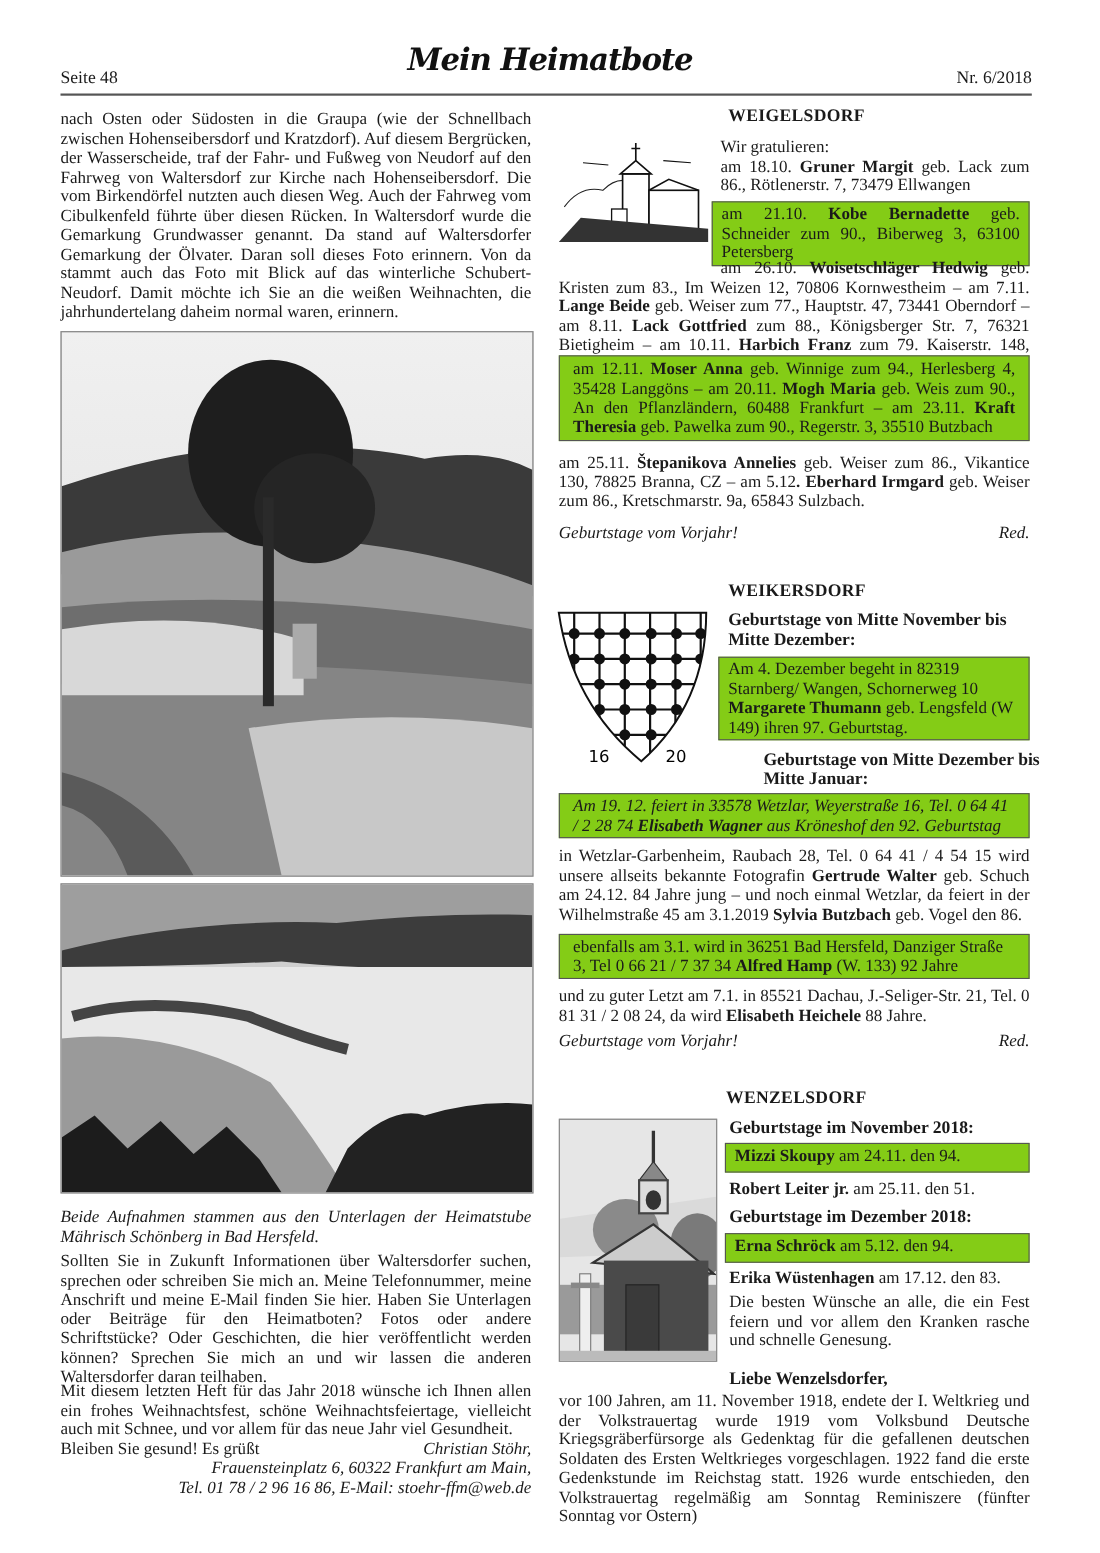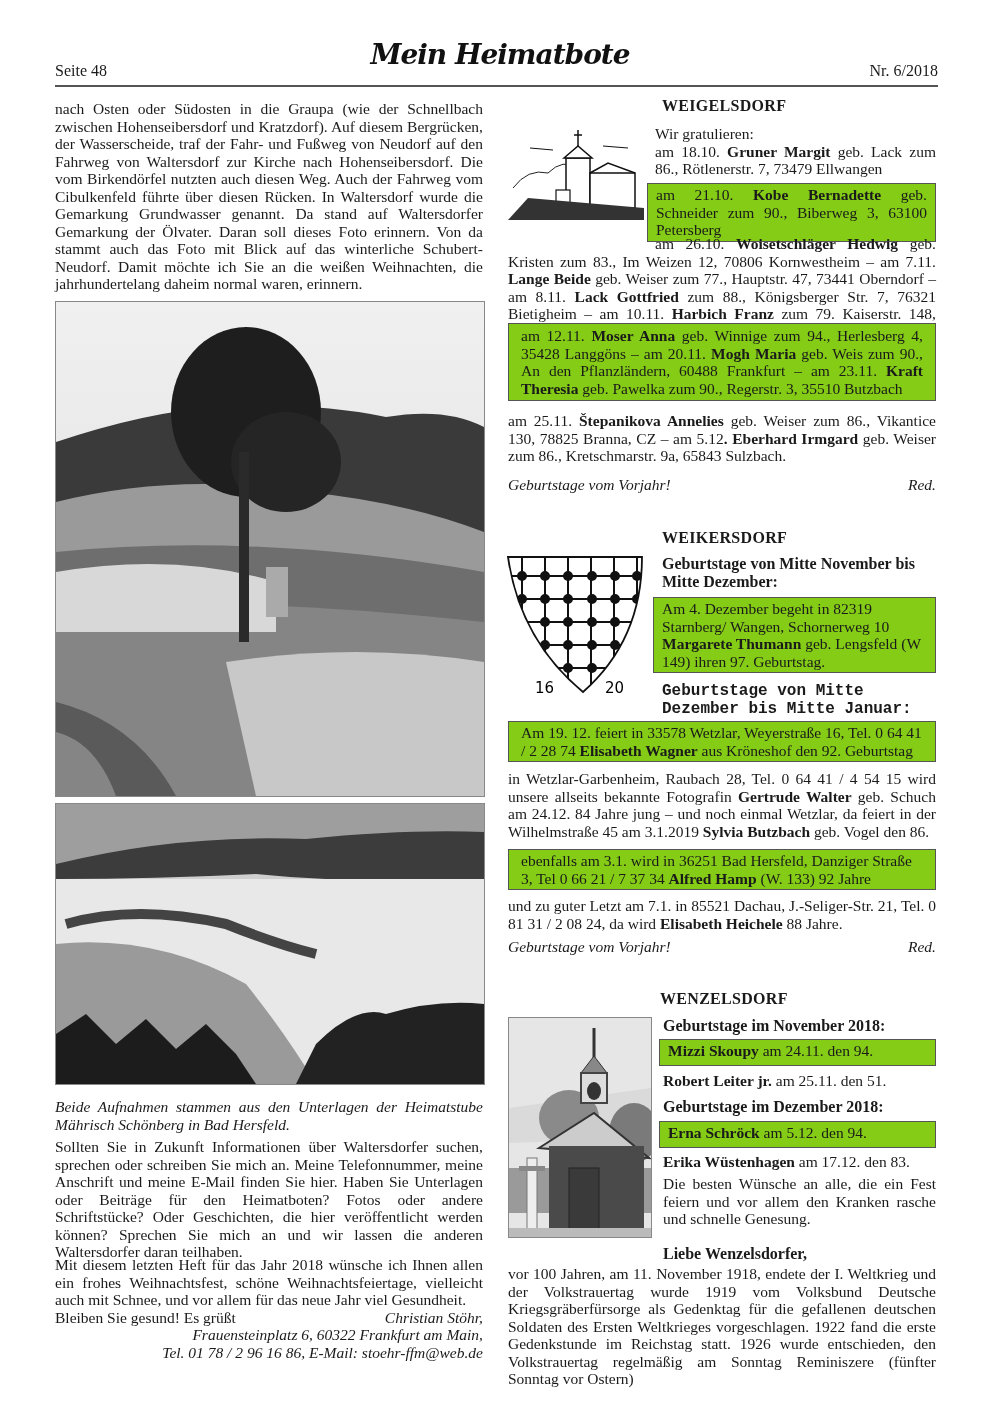--- a/index.html
+++ b/index.html
@@ -175,22 +175,22 @@
       </g>
     <path d="M3 2 L137 2 Q137 85 78 137 Q15 85 3 2 Z" fill="none" stroke="#111" stroke-width="1.8"></path>
     <text x="30" y="138" font-size="15" font-family="DejaVu Sans, sans-serif">16</text>
     <text x="100" y="138" font-size="15" font-family="DejaVu Sans, sans-serif">20</text>
   </svg>
 </div>
 <div class="abs col subh" style="left:662px; top:555px; width:274px; text-align:left; line-height:18px;">Geburtstage von Mitte November bis Mitte Dezember:</div>
 <div class="abs col box" style="left:653px; top:597px; width:283px; text-align:left;">
   <span>Am 4. Dezember begeht in 82319 Starnberg/ Wangen, Schornerweg 10 </span><b>Margarete Thumann</b><span> geb. Lengsfeld (W 149) ihren 97. Geburtstag.</span>
 </div>
-<div class="abs col subh" style="left:662px; top:682px; width:274px; text-align:left; line-height:18px;font-family:Liberation Mono, monospace;">Geburtstage von Mitte Dezember bis Mitte Januar:</div>
-<div class="abs col box" style="left:508px; top:721px; width:428px; padding:2px 12px; text-align:left;">
+<div class="abs col subh" style="left:694px; top:682px; width:274px; text-align:left; line-height:18px;">Geburtstage von Mitte Dezember bis Mitte Januar:</div>
+<div class="abs col box" style="left:508px; top:721px; width:428px; padding:2px 12px; text-align:left;font-style:italic;">
   <span>Am 19. 12. feiert in 33578 Wetzlar, Weyerstraße 16, Tel. 0 64 41 / 2 28 74 </span><b>Elisabeth Wagner</b><span> aus Kröneshof den 92. Geburtstag</span>
 </div>
 <div class="abs col rcol" style="top:770px;">
   <span>in Wetzlar-Garbenheim, Raubach 28, Tel. 0 64 41 / 4 54 15 wird unsere allseits bekannte Fotografin </span><b>Gertrude Walter</b><span> geb. Schuch am 24.12. 84 Jahre jung – und noch einmal Wetzlar, da feiert in der Wilhelmstraße 45 am 3.1.2019 </span><b>Sylvia Butzbach</b><span> geb. Vogel den 86.</span>
 </div>
 <div class="abs col box" style="left:508px; top:849px; width:428px; padding:2px 12px; text-align:left;">
   <span>ebenfalls am 3.1. wird in 36251 Bad Hersfeld, Danziger Straße 3, Tel 0 66 21 / 7 37 34 </span><b>Alfred Hamp</b><span> (W. 133) 92 Jahre</span>
 </div>
 <div class="abs col rcol" style="top:897px;">
   <span>und zu guter Letzt am 7.1. in 85521 Dachau, J.-Seliger-Str. 21, Tel. 0 81 31 / 2 08 24, da wird </span><b>Elisabeth Heichele</b><span> 88 Jahre.</span>

